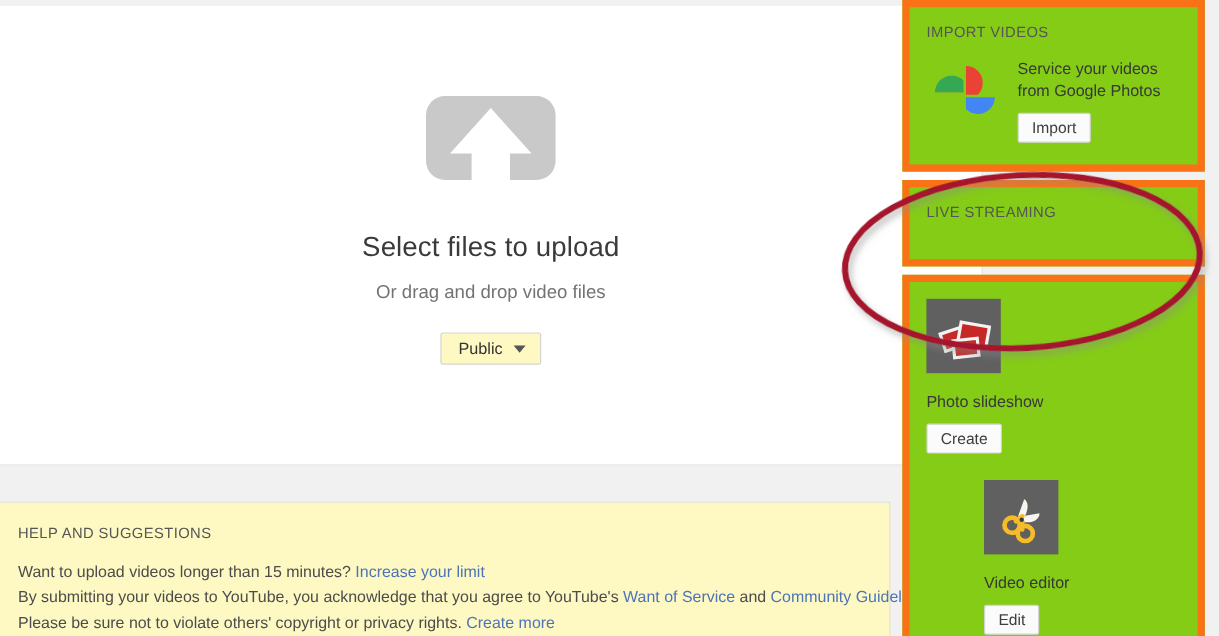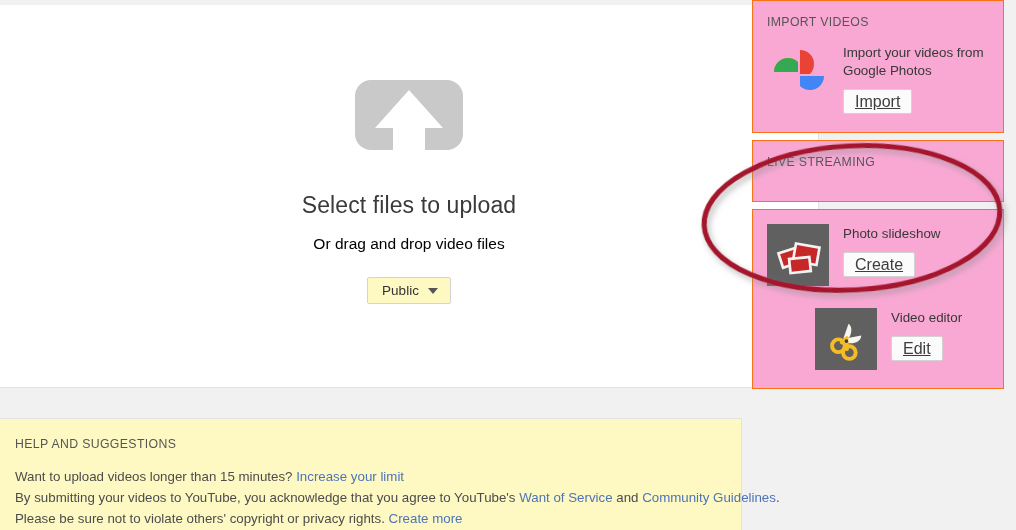--- a/index.html
+++ b/index.html
@@ -46,21 +46,21 @@
   }
   .upload-title {
     font-size: 23px;
     color: #3a3a3a;
     font-weight: normal;
     letter-spacing: .1px;
     margin-bottom: 16px;
   }
   .upload-sub {
     font-size: 15.5px;
-    color: #000000;
+    color: #737373;
     margin-bottom: 24px;
   }
   .privacy-select {
     display: inline-flex;
     align-items: center;
     gap: 9px;
     background: #fef9c3;
     border: 1px solid #d3d3d3;
     border-radius: 2px;
     padding: 6px 12px 6px 14px;
@@ -118,22 +118,22 @@
     margin: 0 20px;
   }
 
   
   .sidebar {
     position: absolute;
     left: 752px; top: 0;
     width: 252px;
   }
   .card {
-    background: #f9a8d4;
-    border: 1px solid #f97316;
+    background: #84cc16;
+    border: 6px solid #f97316;
     padding: 14px 14px 18px 14px;
     margin-bottom: 7px;
   }
   .card-head {
     font-size: 12.3px;
     color: #555555;
     letter-spacing: .35px;
     margin-bottom: 14px;
   }
   .card-row {
@@ -161,28 +161,27 @@
     font-size: 13.4px;
     color: #383838;
     line-height: 18px;
     margin-bottom: 9px;
   }
   .mini-btn {
     display: inline-block;
     background: #fbfbfb;
     border: 1px solid #d3d3d3;
     border-radius: 2px;
-    font-size: 16px;
+    font-size: 13px;
     color: #3d3d3d;
     padding: 4px 11px;
     cursor: pointer;
     line-height: 15px;
-    text-decoration: underline;
-  }
-  .create-item { margin-bottom: 22px; }
+  }
+  .create-item { margin-bottom: 22px; flex-direction: column; }
   .create-item:last-child { margin-bottom: 0; margin-left: 48px; }
 
   
   .annotation {
     position: absolute;
     left: 696px; top: 136px;
     width: 320px; height: 168px;
     pointer-events: none;
     z-index: 50;
   }
@@ -243,21 +242,21 @@
         <div class="thumb thumb-photos">
           <svg viewBox="0 0 62 62" width="62" height="62" xmlns="http://www.w3.org/2000/svg">
             <path fill="#fbbc05" d="M31 29 H7 A14 14 0 0 1 21 15 A14 14 0 0 1 31 19.1 Z"></path>
             <path fill="#ea4335" d="M33 31 V7 A14 14 0 0 1 47 21 A14 14 0 0 1 42.9 31 Z"></path>
             <path fill="#34a853" d="M31 33 H55 A14 14 0 0 1 41 47 A14 14 0 0 1 31 42.9 Z" transform="rotate(180 31 31)"></path>
             <path fill="#4285f4" d="M33 33 H57 A14 14 0 0 1 43 47 A14 14 0 0 1 33 42.9 Z"></path>
             <path fill="#7e3f98" d="M33 31 H57 A14 14 0 0 0 43 17 A14 14 0 0 0 33 21.1 Z" opacity="0"></path>
           </svg>
         </div>
         <div class="card-body">
-          <div class="card-text">Import your videos from Google Photos</div>
+          <div class="card-text">Service your videos from Google Photos</div>
           <span class="mini-btn">Import</span>
         </div>
       </div>
     </div>
 
     <div class="card">
       <div class="card-head">LIVE STREAMING</div>
     </div>
 
     <div class="card">

